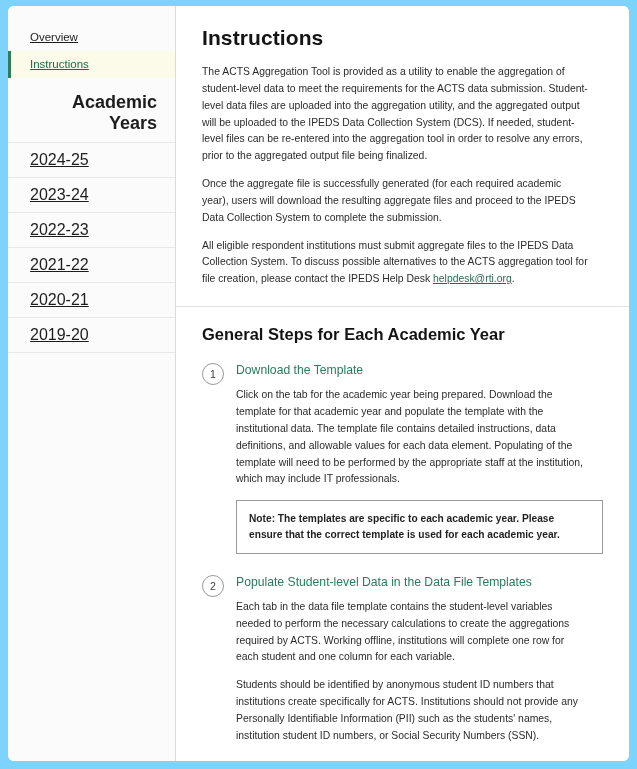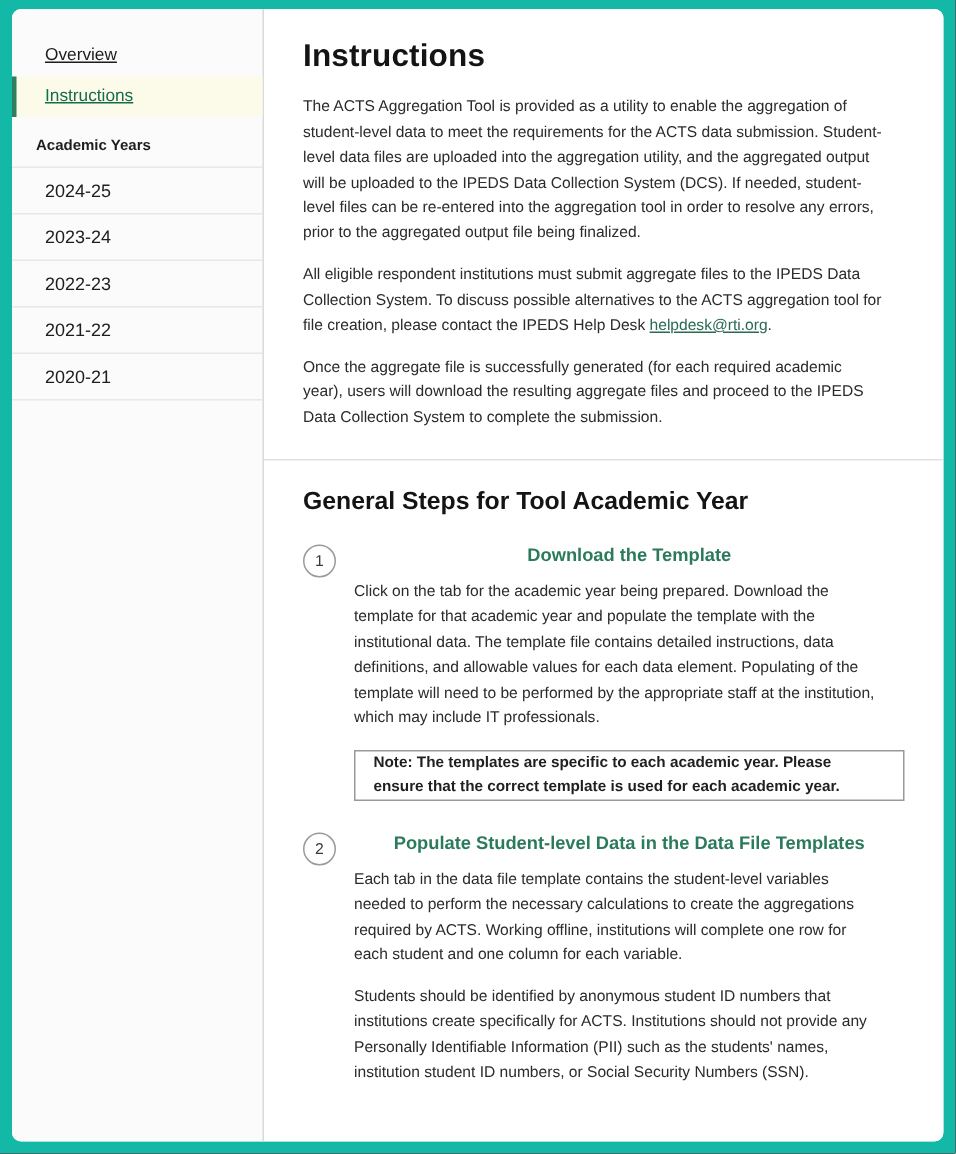--- a/index.html
+++ b/index.html
@@ -5,21 +5,21 @@
   * { box-sizing: border-box; }
   html, body {
     margin: 0;
     padding: 0;
     background: #1c1c1c;
     font-family: "Liberation Sans", sans-serif;
   }
   .screen {
     width: 637px;
     height: 769px;
-    background: #14b8a6;
+    background: #7dd3fc;
     padding: 6px 8px 8px 8px;
     overflow: hidden;
     position: relative;
   }
   .window {
     width: 621px;
     height: 755px;
     background: #ffffff;
     border-radius: 6px;
     display: flex;
@@ -46,29 +46,31 @@
     cursor: pointer;
   }
   .nav-link.active {
     background: #fcfbe9;
     border-left: 3px solid #2e7d5b;
     padding-left: 19px;
     color: #166b4c;
   }
   .sidebar-heading {
     font-weight: bold;
-    font-size: 10px;
+    font-size: 18px;
     color: #1d1d1d;
     padding: 14px 18px 8px 16px;
+    text-align: right;
   }
   .year-link {
     display: block;
     padding: 8px 18px 8px 22px;
     color: #1d1d1d;
-    font-size: 12px;
+    text-decoration: underline;
+    font-size: 16px;
     border-bottom: 1px solid #e8e8e8;
     cursor: pointer;
   }
   .year-list { border-top: 1px solid #e8e8e8; }
 
   
   .main {
     flex: 1;
     background: #ffffff;
     overflow: hidden;
@@ -122,26 +124,25 @@
     display: flex;
     align-items: center;
     justify-content: center;
     margin-top: 1px;
   }
   .step-body { flex: 1; }
   h3.step-title {
     font-size: 12.2px;
     color: #2c7a5c;
     margin: 1px 0 10px 0;
-    font-weight: bold;
-    text-align: center;
+    font-weight: normal;
   }
   .note-box {
     border: 1px solid #999999;
-    padding: 0 12px;
+    padding: 10px 12px;
     margin: 12px 0 4px 0;
     font-size: 10.2px;
     line-height: 1.55;
     font-weight: bold;
     color: #1f1f1f;
   }
 </style>
 </head>
 <body>
 
@@ -153,34 +154,35 @@
         <a class="nav-link">Overview</a>
         <a class="nav-link active">Instructions</a>
       </nav>
       <div class="sidebar-heading">Academic Years</div>
       <div class="year-list">
         <a class="year-link">2024-25</a>
         <a class="year-link">2023-24</a>
         <a class="year-link">2022-23</a>
         <a class="year-link">2021-22</a>
         <a class="year-link">2020-21</a>
+        <a class="year-link">2019-20</a>
       </div>
     </aside>
 
     <main class="main">
 
       <section class="section-intro">
         <h1 class="title">Instructions</h1>
         <p class="body">The ACTS Aggregation Tool is provided as a utility to enable the aggregation of student-level data to meet the requirements for the ACTS data submission. Student-level data files are uploaded into the aggregation utility, and the aggregated output will be uploaded to the IPEDS Data Collection System (DCS). If needed, student-level files can be re-entered into the aggregation tool in order to resolve any errors, prior to the aggregated output file being finalized.</p>
+        <p class="body">Once the aggregate file is successfully generated (for each required academic year), users will download the resulting aggregate files and proceed to the IPEDS Data Collection System to complete the submission.</p>
         <p class="body"><span>All eligible respondent institutions must submit aggregate files to the IPEDS Data Collection System. To discuss possible alternatives to the ACTS aggregation tool for file creation, please contact the IPEDS Help Desk </span><a class="inline">helpdesk@rti.org</a><span>.</span></p>
-        <p class="body">Once the aggregate file is successfully generated (for each required academic year), users will download the resulting aggregate files and proceed to the IPEDS Data Collection System to complete the submission.</p>
       </section>
 
       <section class="section-steps">
-        <h2 class="subtitle">General Steps for Tool Academic Year</h2>
+        <h2 class="subtitle">General Steps for Each Academic Year</h2>
 
         <div class="step">
           <div class="step-num">1</div>
           <div class="step-body">
             <h3 class="step-title">Download the Template</h3>
             <p class="body">Click on the tab for the academic year being prepared. Download the template for that academic year and populate the template with the institutional data. The template file contains detailed instructions, data definitions, and allowable values for each data element. Populating of the template will need to be performed by the appropriate staff at the institution, which may include IT professionals.</p>
             <div class="note-box">Note: The templates are specific to each academic year. Please ensure that the correct template is used for each academic year.</div>
           </div>
         </div>
 

